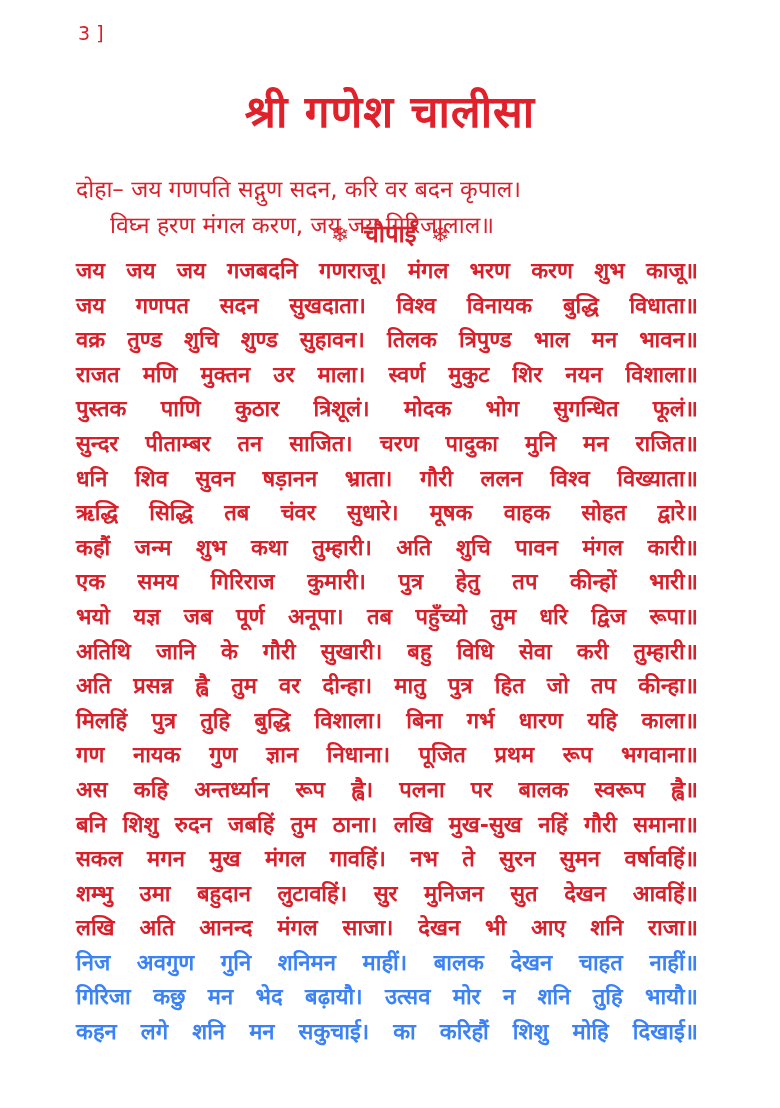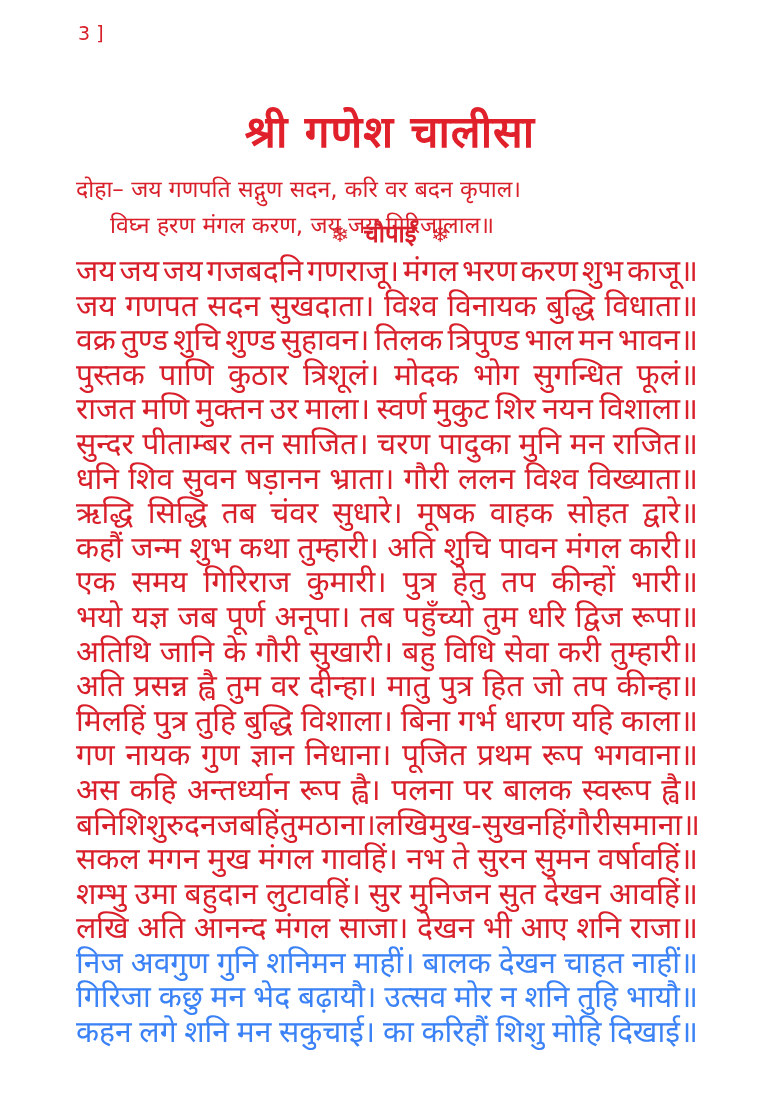--- a/index.html
+++ b/index.html
@@ -8,35 +8,35 @@
       font-family: "DejaVu Sans", sans-serif;
       color: #d81f2a;
     }
     .header {
       position: absolute; top: 18px; left: 78px; right: 78px; height: 30px;
       display: flex; justify-content: space-between; align-items: center;
       font-size: 19px; color: #d81f2a;
     }
     .title {
       position: absolute; top: 80px; left: 0; right: 0; text-align: center;
-      font-size: 44px; font-weight: bold; color: #e0202a; letter-spacing: 1px; margin-top: 20px;
+      font-size: 44px; font-weight: bold; color: #e0202a; letter-spacing: 1px;
     }
     .doha { position: absolute; top: 142px; left: 0; right: 0; font-size: 23px; }
     .doha .l1 { padding-left: 76px; height: 36px; line-height: 36px; margin-top: 29px; }
     .doha .l2 { padding-left: 110px; height: 36px; line-height: 36px; }
     .chaupai {
       position: absolute; top: 216px; left: 0; right: 0; text-align: center;
       font-size: 24px; font-weight: bold; height: 36px; line-height: 36px;
     }
     .chaupai .flake { font-size: 22px; font-weight: normal; margin: 0 6px; }
     .verses { position: absolute; top: 254px; left: 76px; width: 622px; }
     .verse {
-      height: 34.6px; line-height: 34.6px; font-size: 30px;
+      height: 34.6px; line-height: 34.6px; font-size: 22px;
       text-align: justify; text-align-last: justify; white-space: nowrap;
-      display: flex; justify-content: space-between;
+      display: flex; justify-content: space-between; font-weight: bold;
     }
     .verse span.w { white-space: nowrap; }
     .verse.late { color: #3b82f6; }
   </style>
 </head>
 <body>
 
 <div class="header">
   <span>3 ]</span>
 </div>
@@ -83,40 +83,40 @@
       <span class="w">शुचि</span>
       <span class="w">शुण्ड</span>
       <span class="w">सुहावन।</span>
       <span class="w">तिलक</span>
       <span class="w">त्रिपुण्ड</span>
       <span class="w">भाल</span>
       <span class="w">मन</span>
       <span class="w">भावन॥</span>
     </div>
     <div class="verse">
-      <span class="w">पुस्तक</span>
-      <span class="w">पाणि</span>
-      <span class="w">कुठार</span>
-      <span class="w">त्रिशूलं।</span>
-      <span class="w">मोदक</span>
-      <span class="w">भोग</span>
-      <span class="w">सुगन्धित</span>
-      <span class="w">फूलं॥</span>
-    </div>
-    <div class="verse">
       <span class="w">राजत</span>
       <span class="w">मणि</span>
       <span class="w">मुक्तन</span>
       <span class="w">उर</span>
       <span class="w">माला।</span>
       <span class="w">स्वर्ण</span>
       <span class="w">मुकुट</span>
       <span class="w">शिर</span>
       <span class="w">नयन</span>
       <span class="w">विशाला॥</span>
+    </div>
+    <div class="verse">
+      <span class="w">पुस्तक</span>
+      <span class="w">पाणि</span>
+      <span class="w">कुठार</span>
+      <span class="w">त्रिशूलं।</span>
+      <span class="w">मोदक</span>
+      <span class="w">भोग</span>
+      <span class="w">सुगन्धित</span>
+      <span class="w">फूलं॥</span>
     </div>
     <div class="verse">
       <span class="w">सुन्दर</span>
       <span class="w">पीताम्बर</span>
       <span class="w">तन</span>
       <span class="w">साजित।</span>
       <span class="w">चरण</span>
       <span class="w">पादुका</span>
       <span class="w">मुनि</span>
       <span class="w">मन</span>

